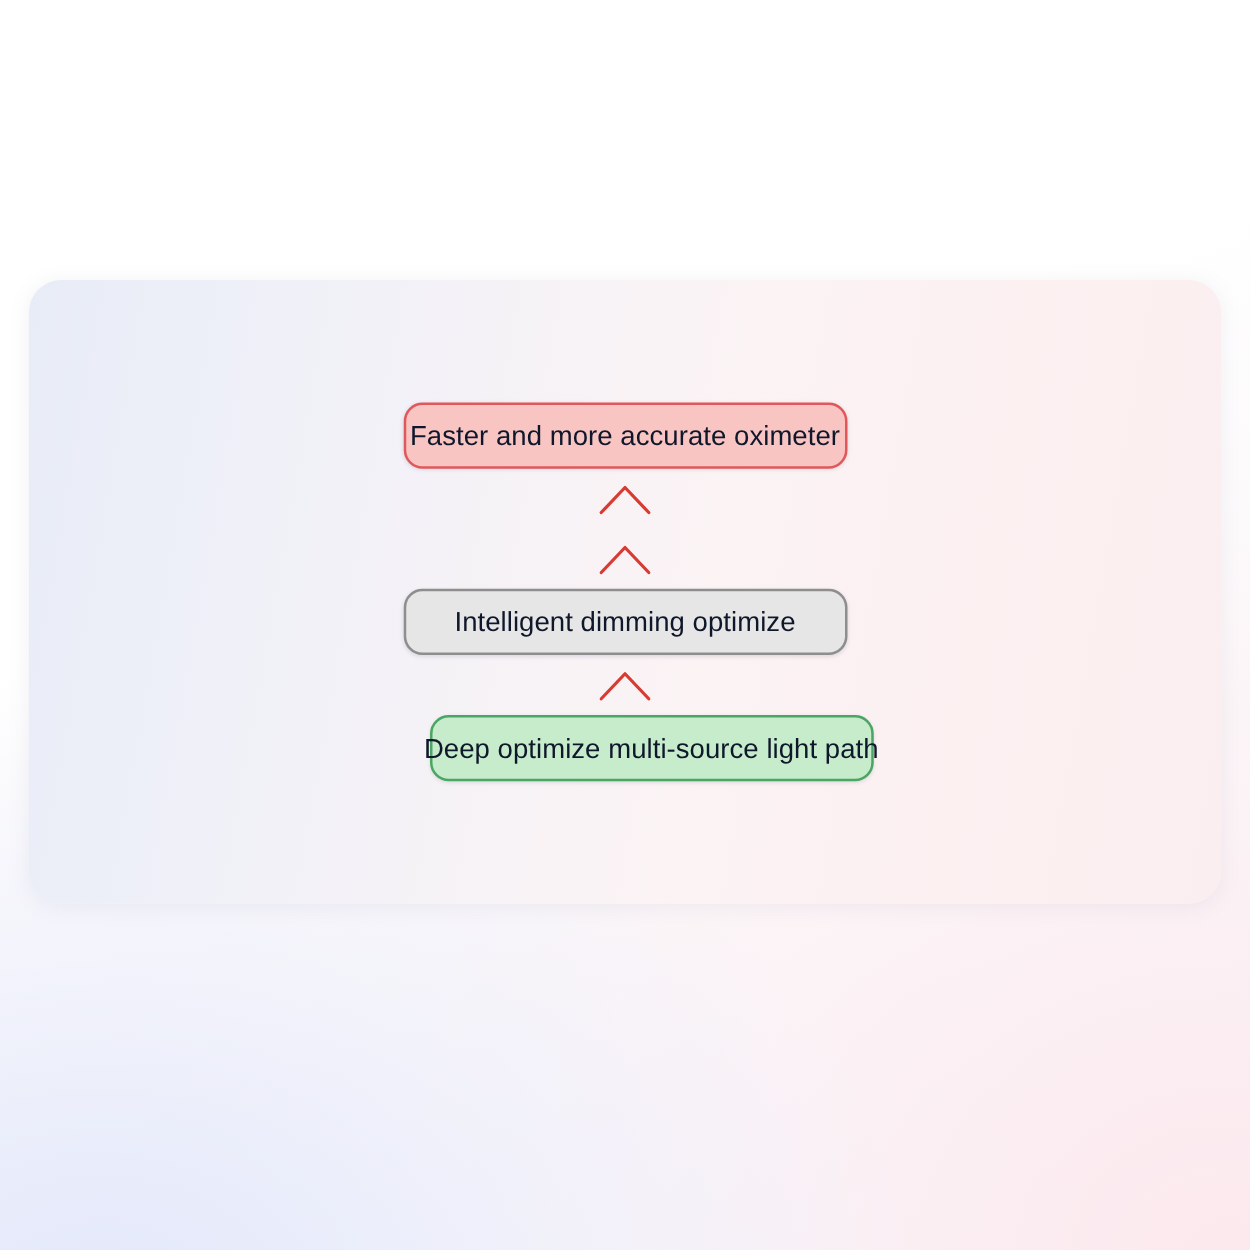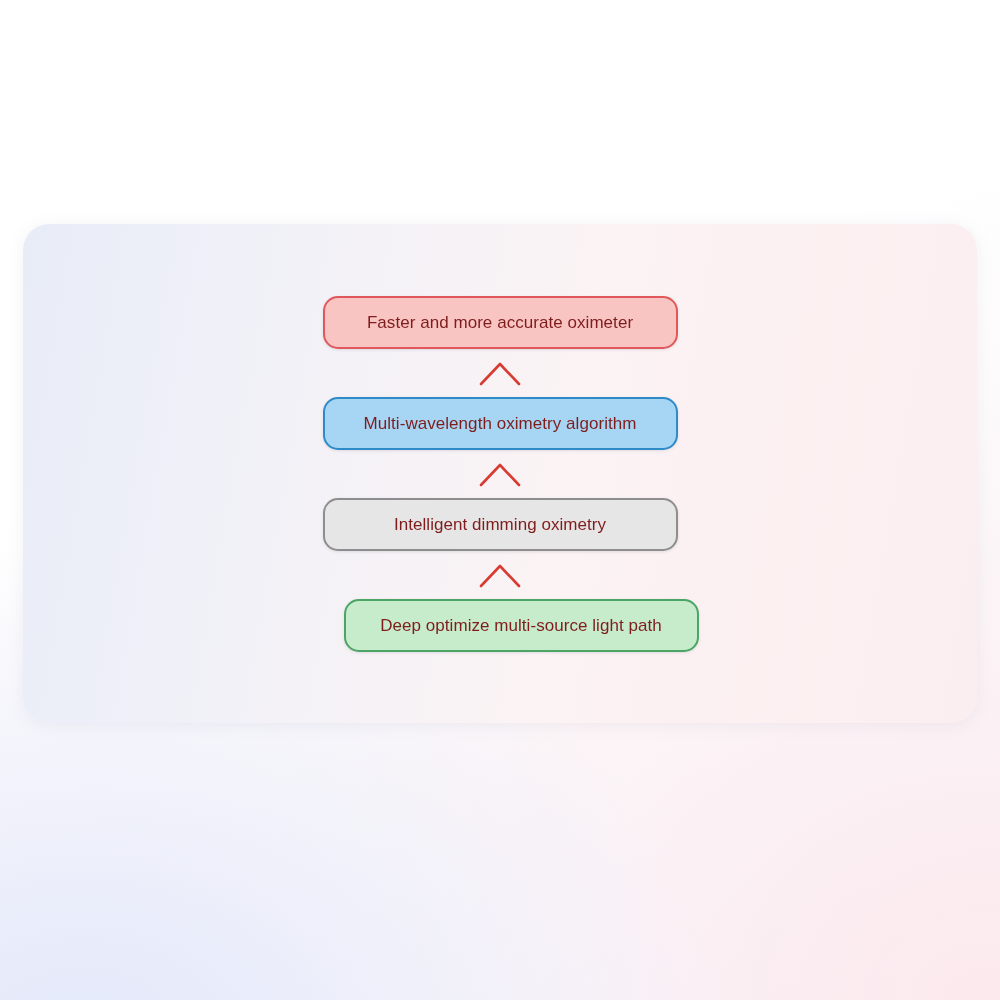--- a/index.html
+++ b/index.html
@@ -58,23 +58,23 @@
     box-sizing: border-box;
     width: 355px;
     height: 53px;
     border-radius: 15px;
     border-width: 2px;
     border-style: solid;
     display: flex;
     align-items: center;
     justify-content: center;
     text-align: center;
-    font-size: 17px;
+    font-size: 22px;
     line-height: 1;
-    color: #7f1d1d;
+    color: #0f172a;
     letter-spacing: 0.05px;
     box-shadow: 0 1px 3px rgba(110,110,130,0.18);
   }
 
   .node-red {
     background: #f9c5c3;
     border-color: #e0585c;
   }
   .node-blue {
     background: #a6d6f4;
@@ -121,34 +121,31 @@
       </div>
 
       <div class="flow-connector">
         <span>
           <svg width="42" height="26" viewBox="0 0 42 26" aria-hidden="true">
             <polyline points="2,24 21,4 40,24" fill="none" stroke="#d73b32" stroke-width="2.6" stroke-linecap="round" stroke-linejoin="round"></polyline>
           </svg>
         </span>
       </div>
 
-      <div class="flow-node node-blue">
-        <span class="node-label">Multi-wavelength oximetry algorithm</span>
-      </div>
 
       <div class="flow-connector">
         <span>
           <svg width="42" height="26" viewBox="0 0 42 26" aria-hidden="true">
             <polyline points="2,24 21,4 40,24" fill="none" stroke="#d73b32" stroke-width="2.6" stroke-linecap="round" stroke-linejoin="round"></polyline>
           </svg>
         </span>
       </div>
 
       <div class="flow-node node-gray">
-        <span class="node-label">Intelligent dimming oximetry</span>
+        <span class="node-label">Intelligent dimming optimize</span>
       </div>
 
       <div class="flow-connector">
         <span>
           <svg width="42" height="26" viewBox="0 0 42 26" aria-hidden="true">
             <polyline points="2,24 21,4 40,24" fill="none" stroke="#d73b32" stroke-width="2.6" stroke-linecap="round" stroke-linejoin="round"></polyline>
           </svg>
         </span>
       </div>
 

